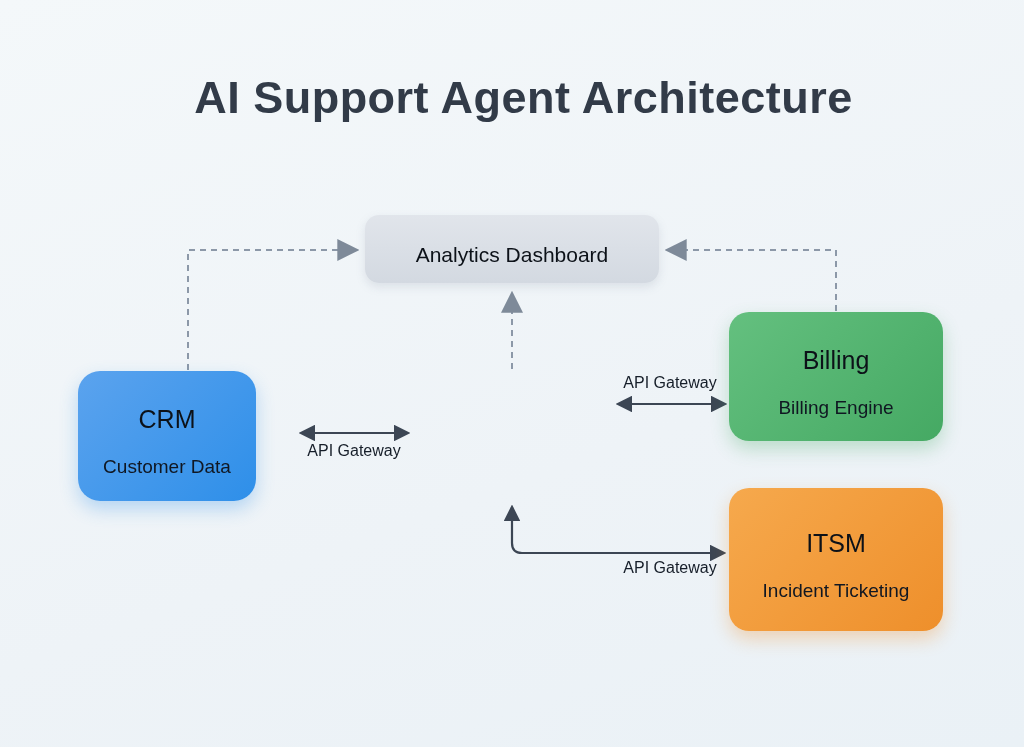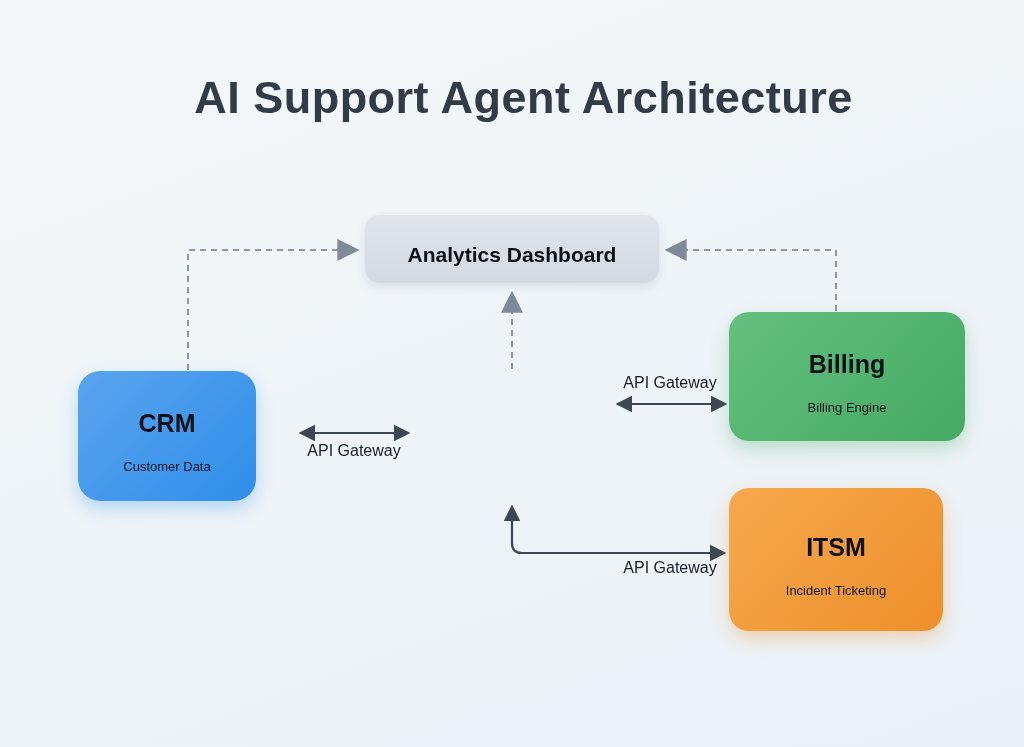--- a/index.html
+++ b/index.html
@@ -25,28 +25,28 @@
   }
   .node {
     position: absolute;
     display: flex;
     flex-direction: column;
     align-items: center;
     justify-content: center;
     text-align: center;
   }
   .node .node-title {
-    font-weight: bold;
+    font-weight: normal;
     font-size: 25px;
     color: #0c1118;
     line-height: 1.25;
     margin-top: 12px;
   }
   .node .node-subtitle {
-    font-size: 13px;
+    font-size: 19px;
     color: #101722;
     line-height: 1.35;
     margin-top: 19px;
   }
   .node-dashboard {
     left: 365px; top: 215px; width: 294px; height: 68px;
     border-radius: 14px;
     background: linear-gradient(180deg, #e1e5eb 0%, #d3d9e1 100%);
     box-shadow: 0 4px 10px rgba(120, 135, 155, 0.18);
   }
@@ -57,21 +57,21 @@
     background: linear-gradient(135deg, #5ba3ee 0%, #2e8fe9 100%);
     box-shadow: 0 8px 18px rgba(46, 143, 233, 0.30);
   }
   .node-assistant {
     left: 412px; top: 370px; width: 201px; height: 131px;
     border-radius: 58px;
     background: linear-gradient(135deg, #abd4f5 0%, #68b8ec 100%);
     box-shadow: 0 8px 18px rgba(104, 184, 236, 0.35);
   }
   .node-billing {
-    left: 729px; top: 312px; width: 236px; height: 129px;
+    left: 729px; top: 312px; width: 214px; height: 129px;
     border-radius: 20px;
     background: linear-gradient(135deg, #64c07f 0%, #45a963 100%);
     box-shadow: 0 8px 18px rgba(69, 169, 99, 0.30);
   }
   .node-itsm {
     left: 729px; top: 488px; width: 214px; height: 143px;
     border-radius: 20px;
     background: linear-gradient(135deg, #f6a94d 0%, #ee8f2b 100%);
     box-shadow: 0 8px 18px rgba(238, 143, 43, 0.32);
   }

